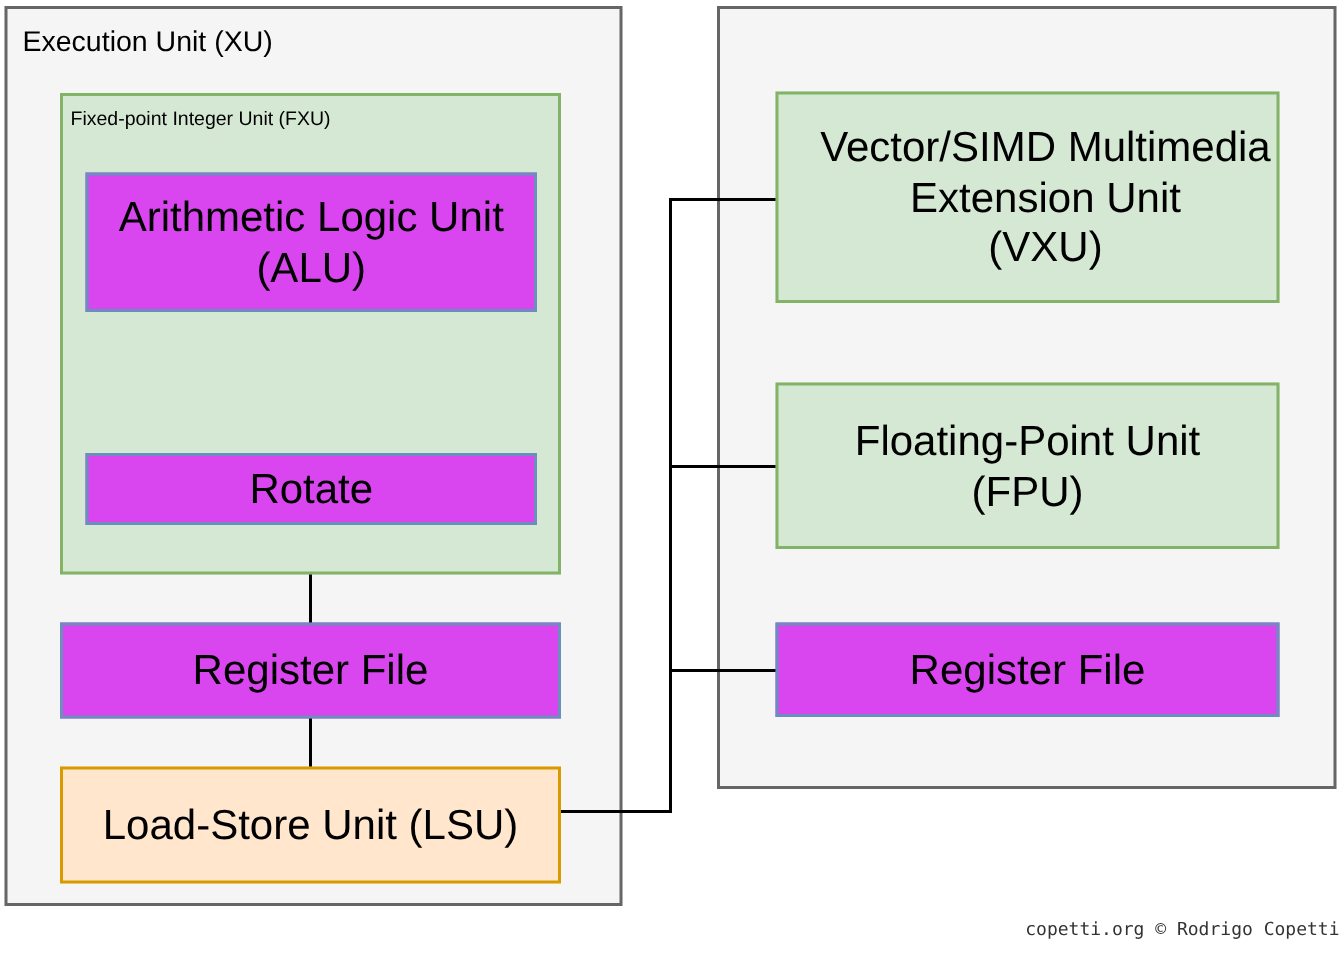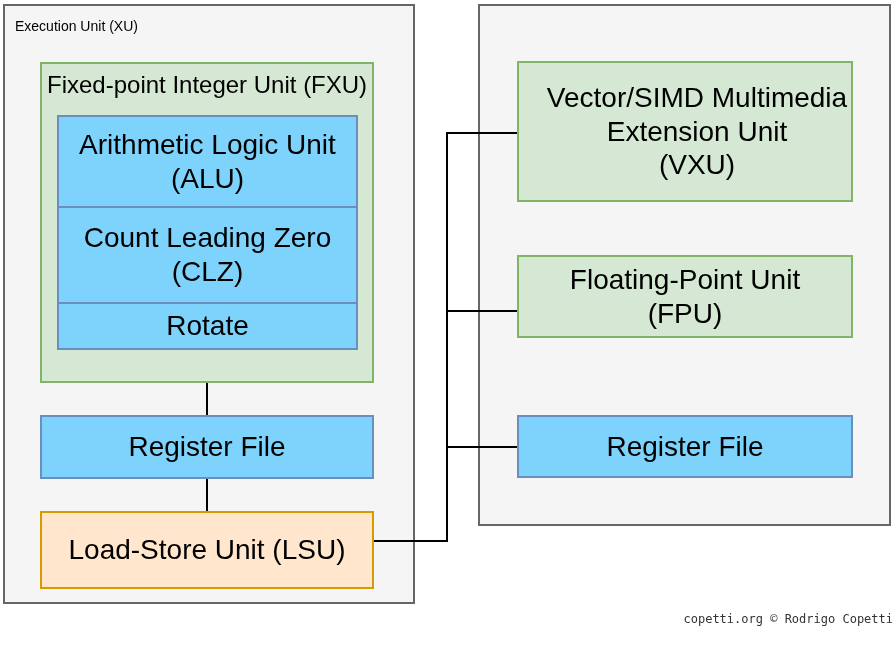--- a/index.html
+++ b/index.html
@@ -7,37 +7,37 @@
   .stage {
     position:relative; width:896px; height:648px; background:#ffffff;
     overflow:hidden;
   }
   .panel {
     position:absolute; box-sizing:border-box;
     background:#f5f5f5; border:2px solid #666666;
   }
   .panel-title {
     position:absolute; left:10px; top:12px;
-    font-size:14px; line-height:1.2; color:#000;
+    font-size:19px; line-height:1.2; color:#000;
   }
   .group {
     position:absolute; box-sizing:border-box;
     background:#d5e8d4; border:2px solid #82b366;
   }
   .group-label {
     position:absolute; left:5px; top:7px;
-    font-size:24px; line-height:1.2;
+    font-size:13px; line-height:1.2;
   }
   .box {
     position:absolute; box-sizing:border-box;
     display:flex; align-items:center; justify-content:center;
     text-align:center; font-size:28px; line-height:1.2;
     white-space:pre-line;
   }
-  .blue   { background:#7dd3fc; border:2px solid #6c8ebf; }
+  .blue   { background:#d946ef; border:2px solid #6c8ebf; }
   .green  { background:#d5e8d4; border:2px solid #82b366; }
   .orange { background:#ffe6cc; border:2px solid #d79b00; }
   .line { position:absolute; background:#000000; }
   .caption {
     position:absolute; right:3px; top:612px;
     font-family:"DejaVu Sans Mono", "Liberation Mono", monospace;
     font-size:12px; color:#333333; white-space:nowrap;
   }
 </style>
 </head>
@@ -46,37 +46,35 @@
 <div class="stage">
 
   <section class="panel" style="left:3px; top:4px; width:412px; height:600px;">
     <div class="panel-title">Execution Unit (XU)</div>
 
     <div class="group" style="left:35px; top:56px; width:334px; height:321px;">
       <div class="group-label">Fixed-point Integer Unit (FXU)</div>
 
       <div class="box blue" style="left:15px; top:51px; width:301px; height:93px;">Arithmetic Logic Unit
 (ALU)</div>
-      <div class="box blue" style="left:15px; top:142px; width:301px; height:98px;">Count Leading Zero
-(CLZ)</div>
       <div class="box blue" style="left:15px; top:238px; width:301px; height:48px;">Rotate</div>
     </div>
 
     <div class="box blue" style="left:35px; top:409px; width:334px; height:64px;">Register File</div>
 
     <div class="box orange" style="left:35px; top:505px; width:334px; height:78px;">Load-Store Unit (LSU)</div>
   </section>
 
   <section class="panel" style="left:478px; top:4px; width:413px; height:522px;">
 
     <div class="box green" style="left:37px; top:55px; width:336px; height:141px;padding-left:24px;">Vector/SIMD Multimedia
 Extension Unit
 (VXU)</div>
 
-    <div class="box green" style="left:37px; top:249px; width:336px; height:83px;">Floating-Point Unit
+    <div class="box green" style="left:37px; top:249px; width:336px; height:111px;">Floating-Point Unit
 (FPU)</div>
 
     <div class="box blue" style="left:37px; top:409px; width:336px; height:63px;">Register File</div>
   </section>
 
   <div class="line" style="left:206px; top:383px; width:2px; height:32px;"></div>
   <div class="line" style="left:206px; top:479px; width:2px; height:32px;"></div>
   <div class="line" style="left:374px; top:540px; width:74px; height:2px;"></div>
   <div class="line" style="left:446px; top:132px; width:2px; height:410px;"></div>
   <div class="line" style="left:448px; top:132px; width:69px; height:2px;"></div>

